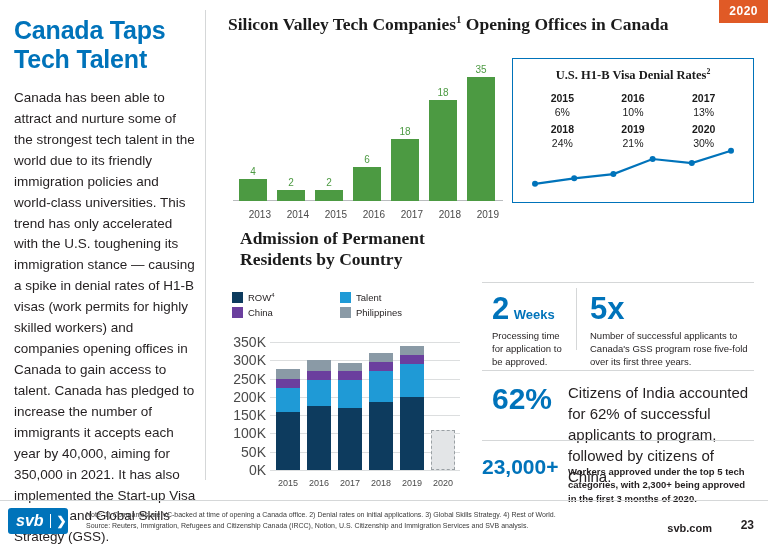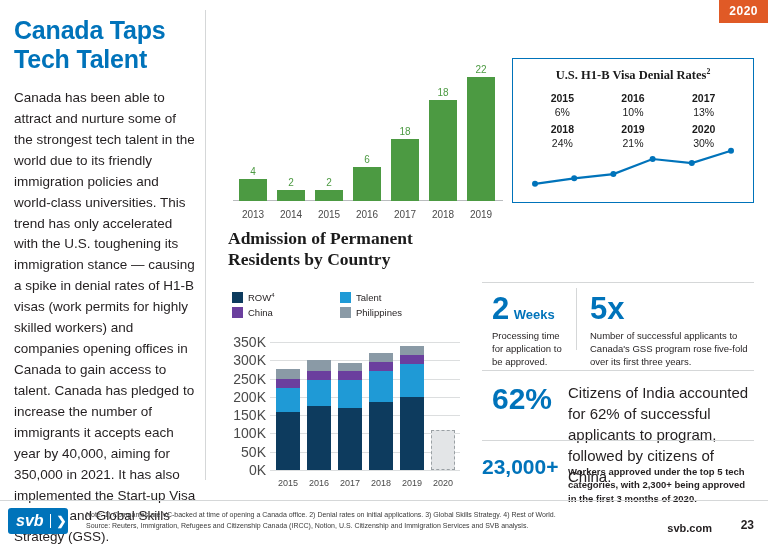--- a/index.html
+++ b/index.html
@@ -104,21 +104,21 @@
     color: #4c9a42;
     text-align: center;
   }
   .bar-col .blabel {
     position: absolute;
     left: -4px;
     width: 36px;
     bottom: -19px;
     font-size: 10px;
     color: #4a4a4a;
-    text-align: center;
+    text-align: right;
   }
   .axis-line {
     position: absolute;
     left: 0;
     bottom: 22px;
     width: 270px;
     height: 1px;
     background: #b9bcbe;
   }
   
@@ -157,21 +157,21 @@
   .spark {
     position: absolute;
     left: 0;
     bottom: 0;
     width: 240px;
     height: 62px;
   }
   
   .adm-wrap {
     position: absolute;
-    left: 228px;
+    left: 240px;
     top: 228px;
     width: 238px;
   }
   .legend {
     position: absolute;
     left: 232px;
     top: 292px;
     width: 230px;
     font-size: 9.5px;
     color: #231f20;
@@ -377,20 +377,25 @@
 <div class="page">
 
   <div class="year-badge">2020</div>
 
   <div class="left-col">
     <h1 class="headline">Canada Taps Tech Talent</h1>
     <p class="body-copy">Canada has been able to attract and nurture some of the strongest tech talent in the world due to its friendly immigration policies and world-class universities. This trend has only accelerated with the U.S. toughening its immigration stance — causing a spike in denial rates of H1-B visas (work permits for highly skilled workers) and companies opening offices in Canada to gain access to talent. Canada has pledged to increase the number of immigrants it accepts each year by 40,000, aiming for 350,000 in 2021. It has also implemented the Start-up Visa Program and Global Skills Strategy (GSS).</p>
   </div>
   <div class="vline"></div>
 
+  <div class="top-chart-wrap">
+    <div class="sec-title">
+      <span>Silicon Valley Tech Companies</span><sup>1</sup><span> Opening Offices in Canada</span>
+    </div>
+  </div>
 
   <div class="bars-area">
     <div class="axis-line"></div>
     <div id="bars">
         <div class="bar-col" style="left: 6px; height: 42.5px;">
           <div class="bar" style="height:22.5px"></div>
           <div class="bval" style="bottom:24.5px">4</div>
           <div class="blabel">2013</div>
         </div>
         <div class="bar-col" style="left: 44px; height: 31.25px;">
@@ -413,21 +418,21 @@
           <div class="bval" style="bottom:63.875px">18</div>
           <div class="blabel">2017</div>
         </div>
         <div class="bar-col" style="left: 196px; height: 121.25px;">
           <div class="bar" style="height:101.25px"></div>
           <div class="bval" style="bottom:103.25px">18</div>
           <div class="blabel">2018</div>
         </div>
         <div class="bar-col" style="left: 234px; height: 143.75px;">
           <div class="bar" style="height:123.75px"></div>
-          <div class="bval" style="bottom:125.75px">22</div>
+          <div class="bval" style="bottom:125.75px">35</div>
           <div class="blabel">2019</div>
         </div>
       </div>
   </div>
 
   <div class="h1b-box">
     <div class="h1b-title">
       <span>U.S. H1-B Visa Denial Rates</span><sup>2</sup>
     </div>
     <div class="h1b-grid" id="h1b-grid">

